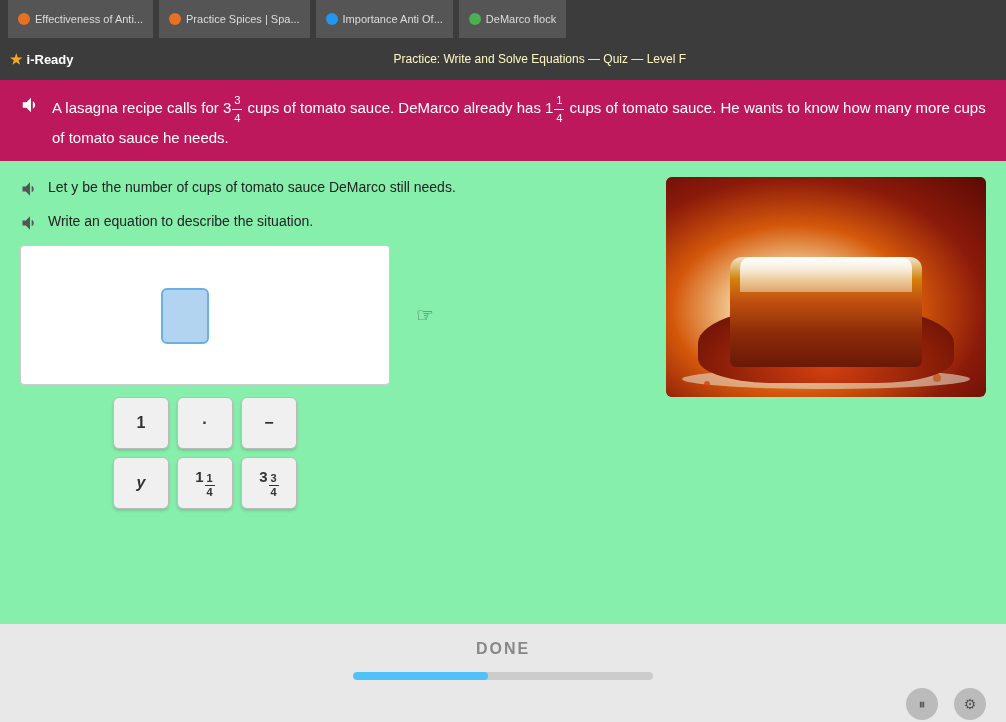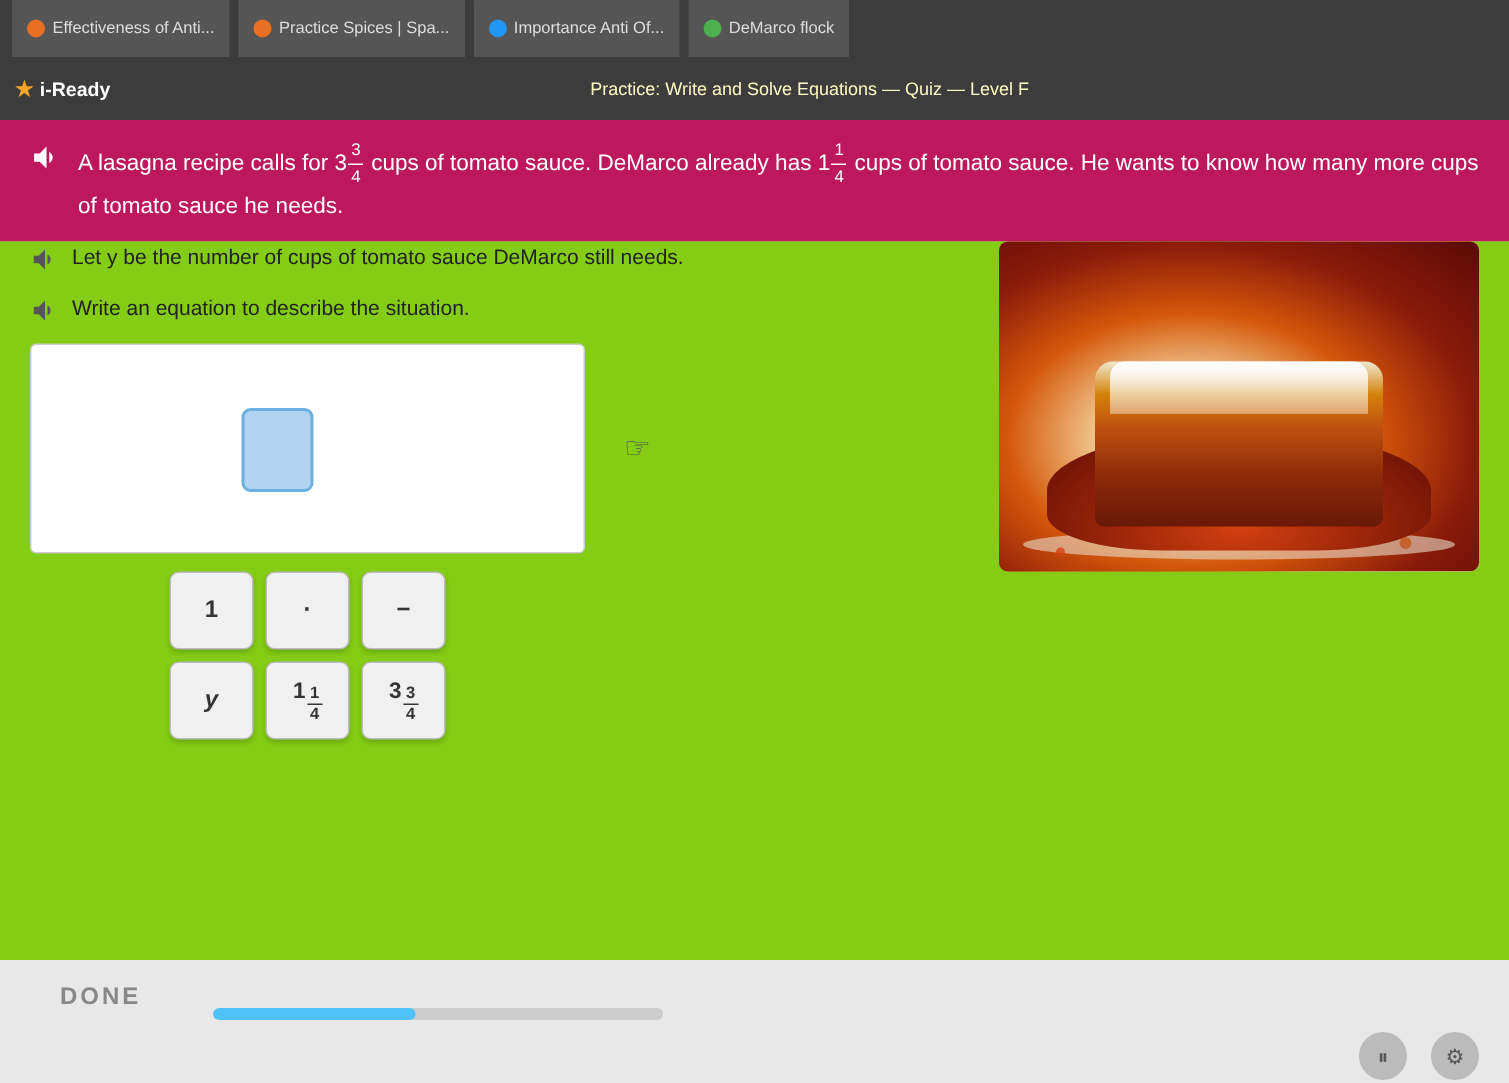--- a/index.html
+++ b/index.html
@@ -103,24 +103,24 @@
     .speaker-icon {
       width: 22px;
       height: 22px;
       flex-shrink: 0;
       margin-top: 2px;
     }
 
     
     .main-content {
       flex: 1;
-      padding: 0 20px;
+      padding: 16px 20px;
       display: flex;
       gap: 24px;
-      background: #84cc16;
+      background: #86efac;
     }
 
     .left-panel {
       flex: 1;
       display: flex;
       flex-direction: column;
       gap: 12px;
     }
 
     .question-text {
@@ -232,22 +232,22 @@
       background: linear-gradient(135deg, #c0392b 0%, #922b21 30%, #e74c3c 50%, #d35400 60%, #e67e22 70%, #fdebd0 80%, #fff 90%);
       border-radius: 6px;
       overflow: hidden;
       position: relative;
     }
 
     
     .done-section {
       background: #e8e8e8;
       display: flex;
-      flex-direction: row;
-      align-items: flex-end;
+      flex-direction: column;
+      align-items: center;
       padding: 10px 0 6px;
       gap: 8px;
     }
 
     .done-button {
       background: transparent;
       border: none;
       color: #888;
       font-size: 16px;
       font-weight: bold;

